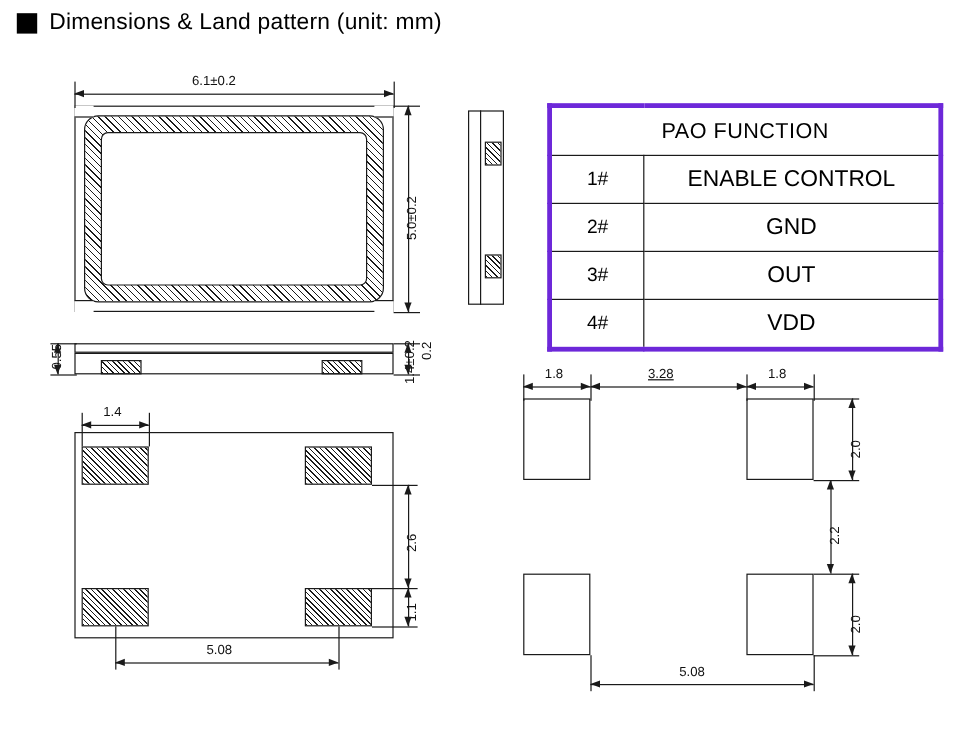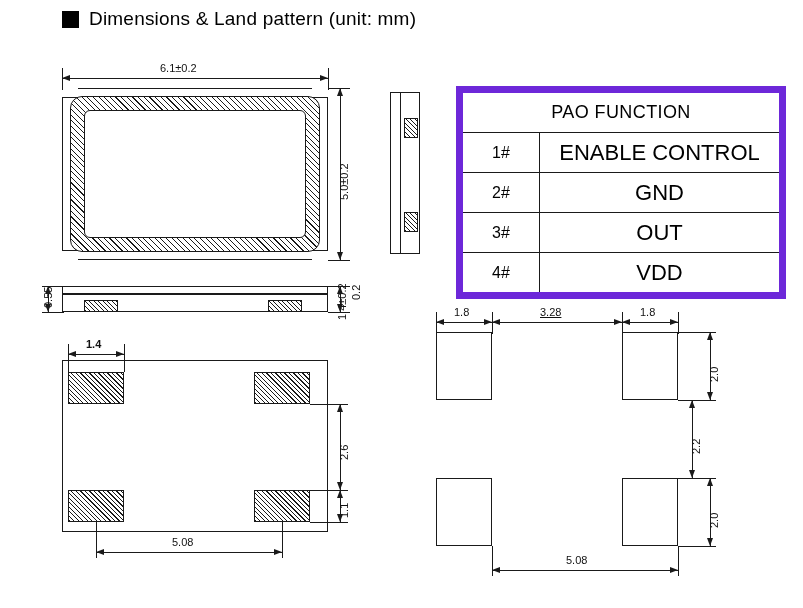--- a/index.html
+++ b/index.html
@@ -15,21 +15,20 @@
     color: #000000;
     overflow: hidden;
   }
   .title-row {
     position: absolute;
     left: 14px;
     top: 8px;
     display: flex;
     align-items: center;
     gap: 10px;
-    margin-left: 48px;
   }
   .title-marker {
     width: 17px;
     height: 17px;
     background: #000;
     display: inline-block;
   }
   .title-text {
     font-size: 19px;
     letter-spacing: 0.2px;
@@ -74,28 +73,28 @@
       rgba(255,255,255,0) 0.9px, rgba(255,255,255,0) 3.2px
     );
   }
 
   
   #pao-table {
     position: absolute;
     left: 456px;
     top: 86px;
     width: 330px;
-    border: 7px solid #6d28d9;
+    border: 4px solid #6d28d9;
     border-collapse: collapse;
     box-sizing: border-box;
   }
   #pao-table td, #pao-table th {
     border: 1px solid #1a1a1a;
     font-weight: normal;
-    font-size: 22px;
+    font-size: 19px;
     text-align: center;
     padding: 0;
     height: 39px;
   }
   #pao-table .hdr {
     font-size: 18px;
     letter-spacing: 0.4px;
   }
   #pao-table .pin {
     width: 76px;
@@ -196,21 +195,21 @@
   <div class="rect" style="left:62px; top:360px; width:266px; height:172px;"></div>
 
   <div class="rect hatch-dense" style="left:68px; top:372px; width:56px; height:32px;"></div>
   <div class="rect hatch-dense" style="left:254px; top:372px; width:56px; height:32px;"></div>
   <div class="rect hatch-dense" style="left:68px; top:490px; width:56px; height:32px;"></div>
   <div class="rect hatch-dense" style="left:254px; top:490px; width:56px; height:32px;"></div>
 
   <div class="ln vl" style="left:68px; top:344px; height:28px;"></div>
   <div class="ln vl" style="left:124px; top:344px; height:28px;"></div>
   <div class="ln hl" style="left:68px; top:354px; width:56px;"></div>
-  <div class="dim" style="left:86px; top:338px;font-weight:bold;">1.4</div>
+  <div class="dim" style="left:86px; top:338px;">1.4</div>
 
   <div class="ln hl" style="left:310px; top:404px; width:38px;"></div>
   <div class="ln hl" style="left:310px; top:490px; width:38px;"></div>
   <div class="ln hl" style="left:310px; top:522px; width:38px;"></div>
   <div class="ln vl" style="left:340px; top:404px; height:86px;"></div>
   <div class="ln vl" style="left:340px; top:490px; height:32px;"></div>
   <div class="dim rot" style="left:338px; top:460px;">2.6</div>
   <div class="dim rot" style="left:338px; top:518px;">1.1</div>
 
   <div class="ln vl" style="left:96px; top:522px; height:36px;"></div>

